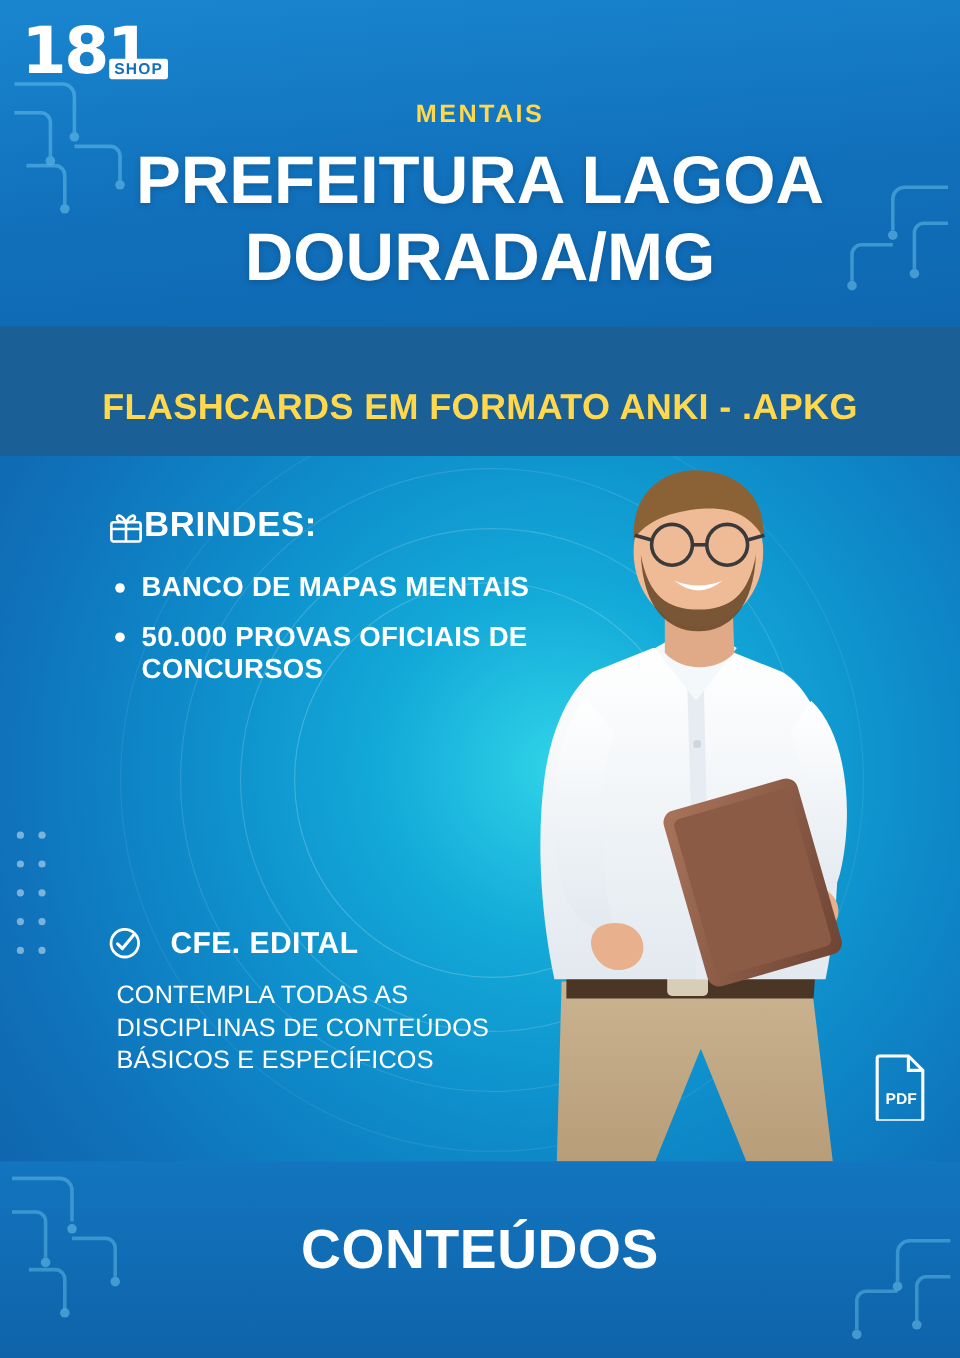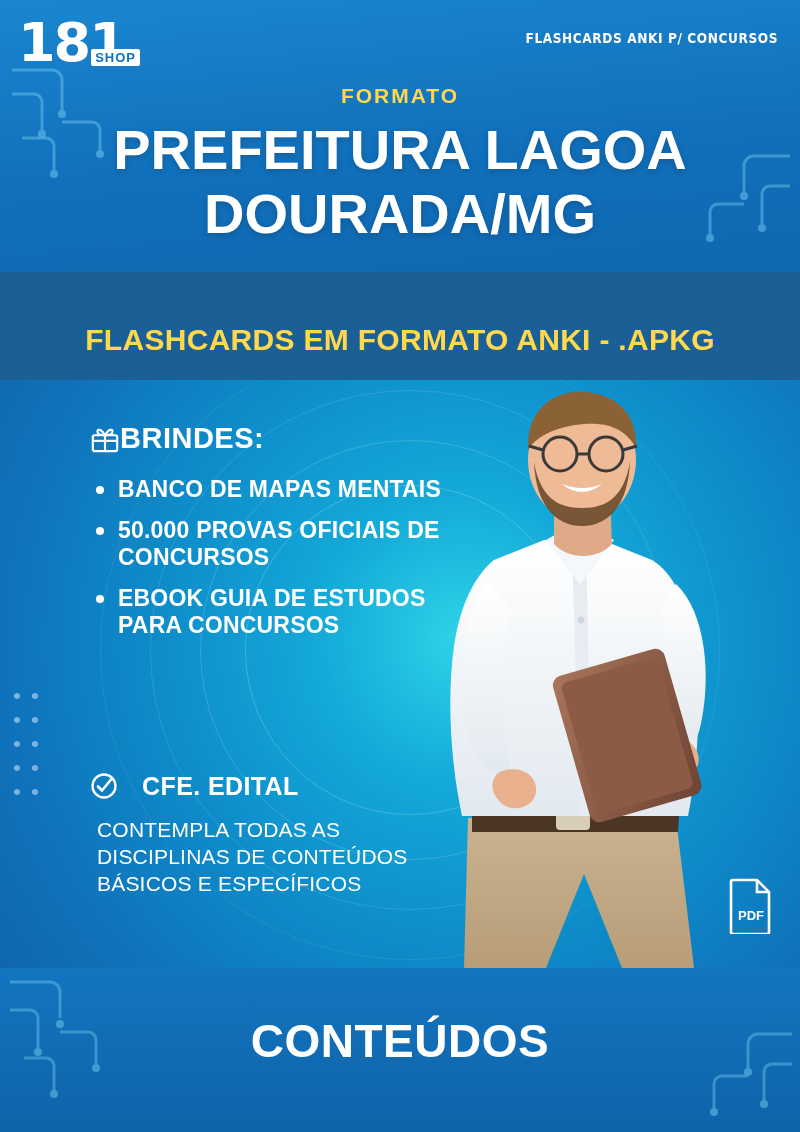--- a/index.html
+++ b/index.html
@@ -203,23 +203,22 @@
           <circle cx="84" cy="82" r="4"></circle>
           <circle cx="32" cy="92" r="4"></circle>
       </g>
     </svg>
 
     <div class="logo">
       <div class="logo-123">181</div>
       <div class="logo-shop">SHOP</div>
     </div>
 
-    <div class="top-right-label">FLASHCARDS ANKI P/ CONCURSOS</div>
-
-    <div class="concurso-kicker">FORMATO</div>
+
+    <div class="concurso-kicker">MENTAIS</div>
 
     <div class="poster-title">
       <div>PREFEITURA LAGOA</div>
       <div>DOURADA/MG</div>
     </div>
   </div>
 
   <div class="format-bar">
     <div class="fmt-text">FLASHCARDS EM FORMATO ANKI - .APKG</div>
   </div>
@@ -319,21 +318,20 @@
           <path d="M16 12 C12 12 8 11 8 8 C8 5 12 5 16 12 Z"></path>
           <path d="M16 12 C20 12 24 11 24 8 C24 5 20 5 16 12 Z"></path>
         </g>
       </svg>
       <div class="brindes-title">BRINDES:</div>
     </div>
 
     <ul class="bullets">
       <li>BANCO DE MAPAS MENTAIS</li>
       <li>50.000 PROVAS OFICIAIS DE CONCURSOS</li>
-      <li>EBOOK GUIA DE ESTUDOS PARA CONCURSOS</li>
     </ul>
 
     <div class="edital-head">
       <svg class="check-icon" viewBox="0 0 28 28">
         <circle cx="14" cy="14" r="11.5" fill="none" stroke="#ffffff" stroke-width="2.3"></circle>
         <path d="M8 14.5 l4 4 l9 -11" fill="none" stroke="#ffffff" stroke-width="2.6" stroke-linecap="round" stroke-linejoin="round"></path>
       </svg>
       <div class="edital-title">CFE. EDITAL</div>
     </div>
     <div class="edital-body">CONTEMPLA TODAS AS DISCIPLINAS DE CONTEÚDOS BÁSICOS E ESPECÍFICOS</div>

